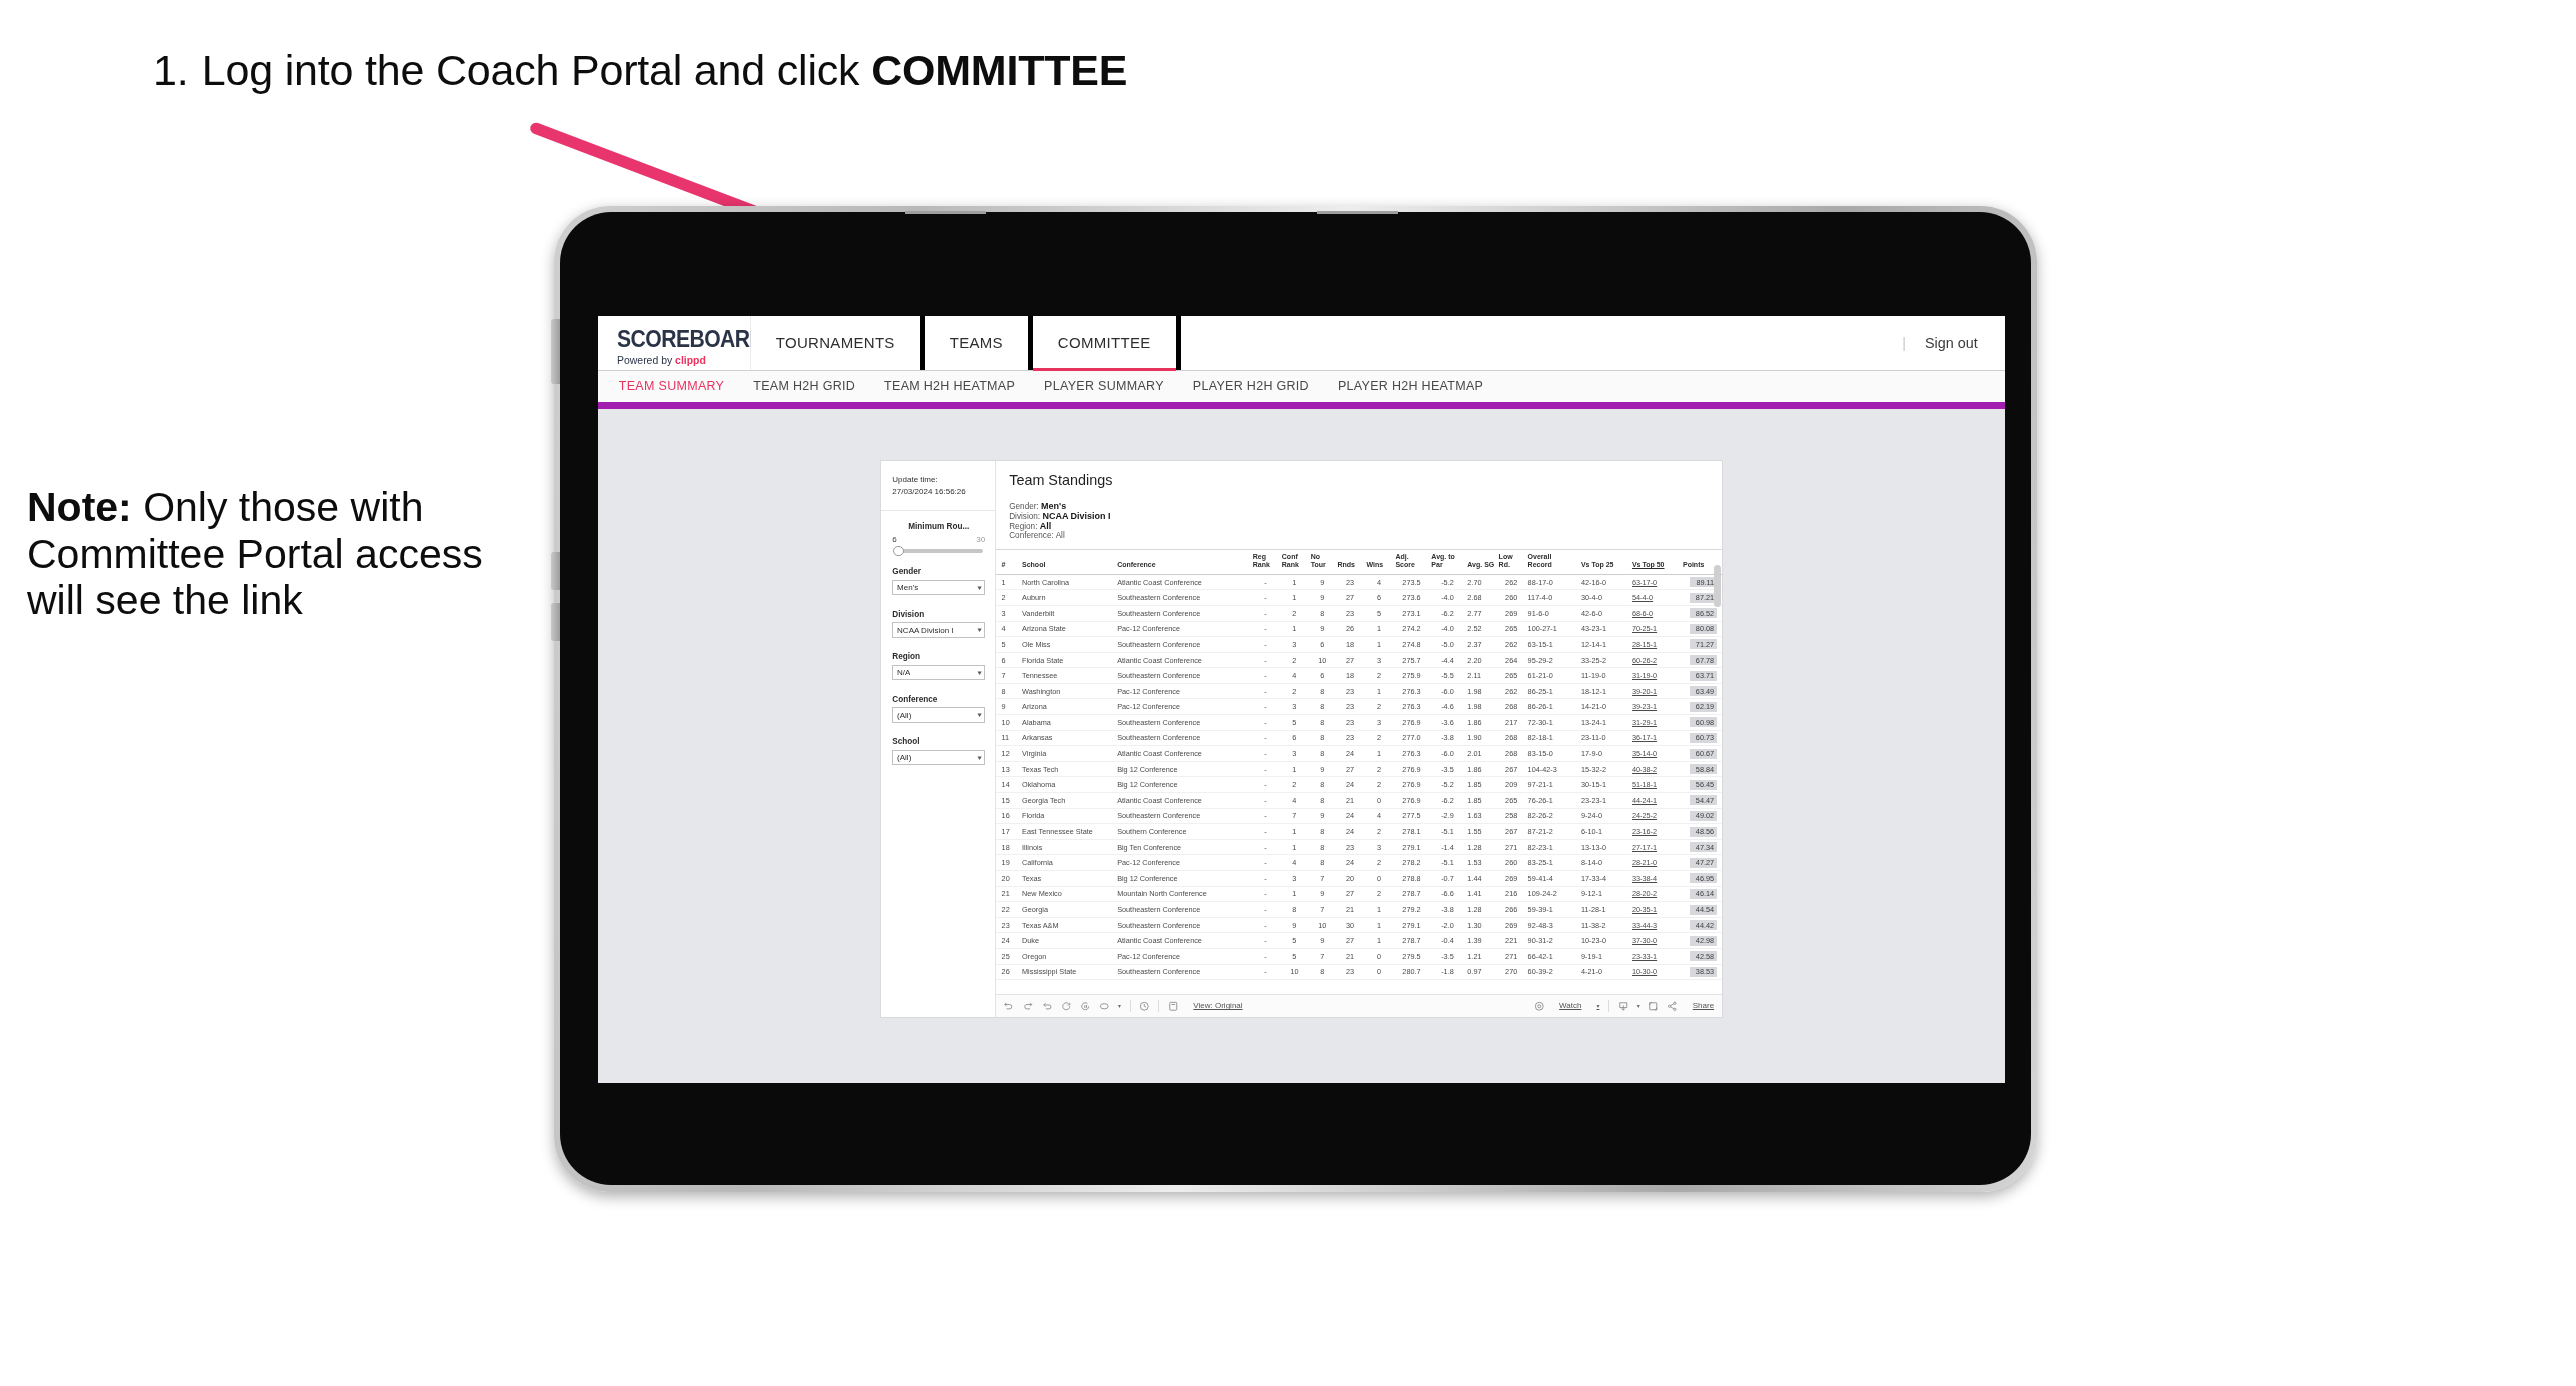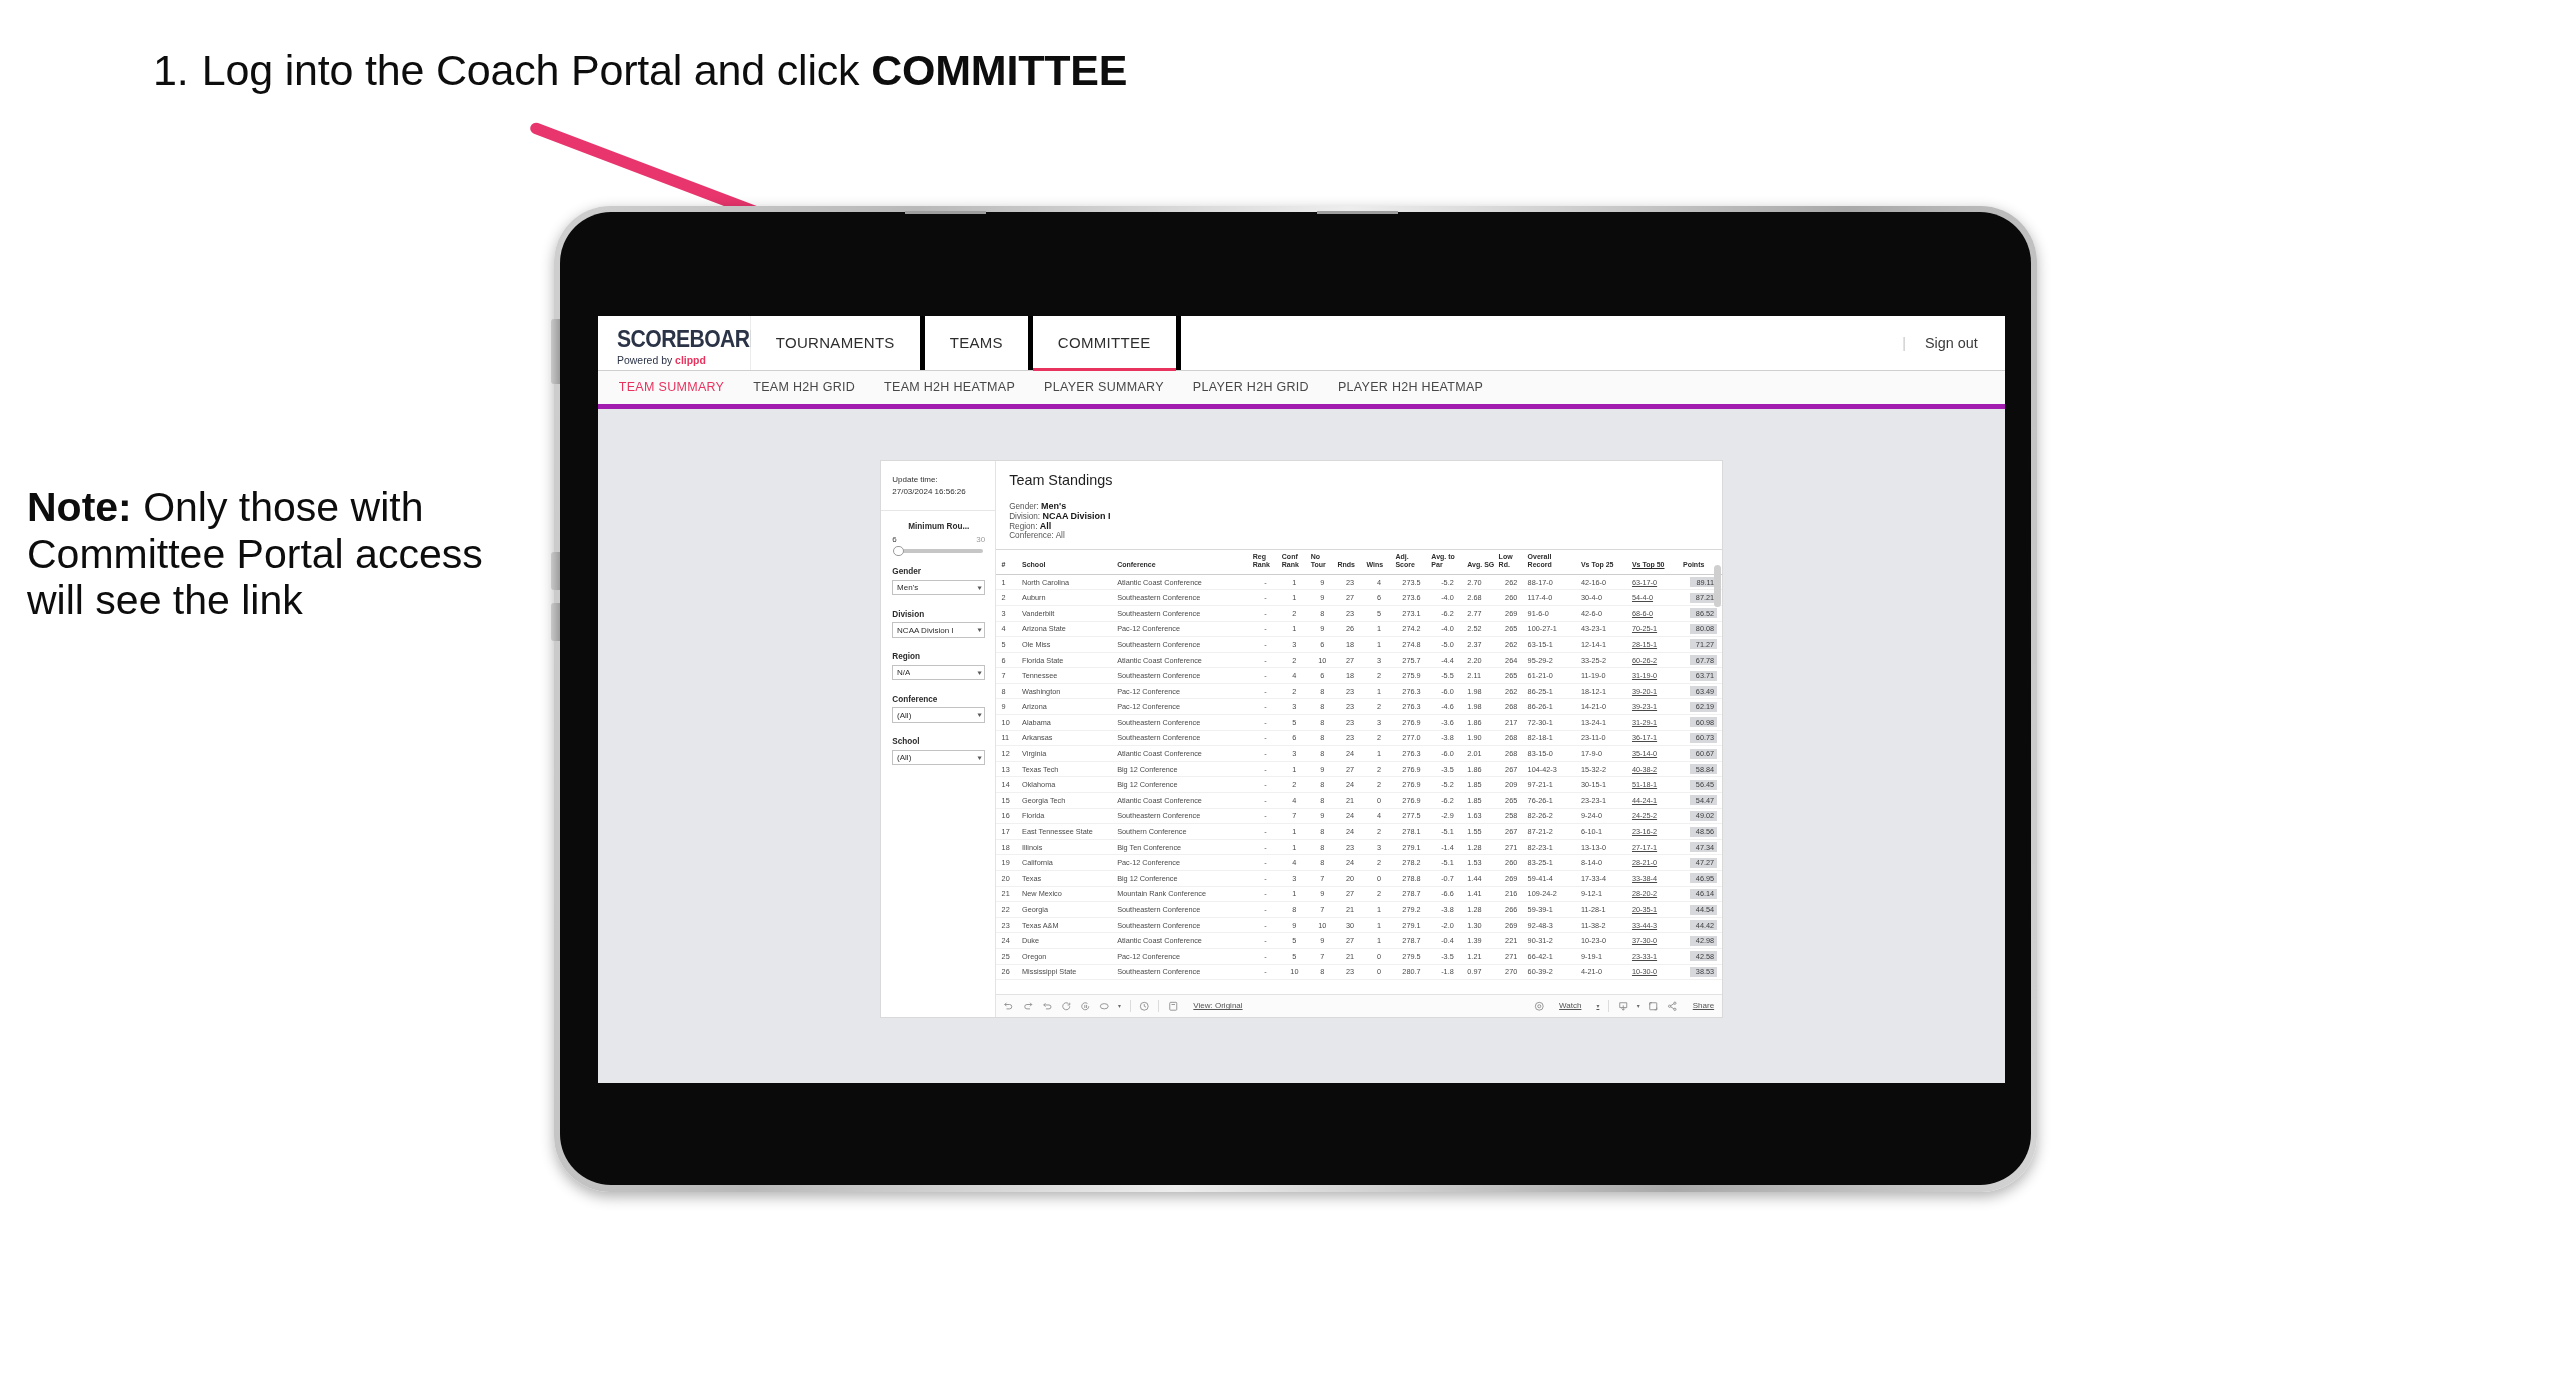--- a/index.html
+++ b/index.html
@@ -152,21 +152,21 @@
   .signout-link { cursor: pointer; }
 
   
   .subnav {
     height: 38px;
     background: #fafafa;
     display: flex;
     align-items: center;
     gap: 29px;
     padding: 0 21px;
-    border-bottom: 5px solid #a21caf;
+    border-bottom: 7px solid #a21caf;
     font-size: 12.5px;
     letter-spacing: 0.3px;
   }
   .subnav-item { color: #484848; cursor: pointer; white-space: nowrap; }
   .subnav-item.active { color: #e8335f; }
 
   
   .canvas {
     position: relative;
     height: 674px;
@@ -860,21 +860,21 @@
                           <td class="c-sg">1.44</td>
                           <td class="c-low">269</td>
                           <td class="c-ovr">59-41-4</td>
                           <td class="c-t25">17-33-4</td>
                           <td class="c-t50">33-38-4</td>
                           <td class="c-pts"><span>46.95</span></td>
                         </tr>
                         <tr>
                           <td class="c-rank">21</td>
                           <td class="c-school">New Mexico</td>
-                          <td class="c-conf">Mountain Rank Conference</td>
+                          <td class="c-conf">Mountain North Conference</td>
                           <td class="c-reg">-</td>
                           <td class="c-cr">1</td>
                           <td class="c-no">9</td>
                           <td class="c-rnds">27</td>
                           <td class="c-wins">2</td>
                           <td class="c-adj">278.7</td>
                           <td class="c-atp">-6.6</td>
                           <td class="c-sg">1.41</td>
                           <td class="c-low">216</td>
                           <td class="c-ovr">109-24-2</td>

